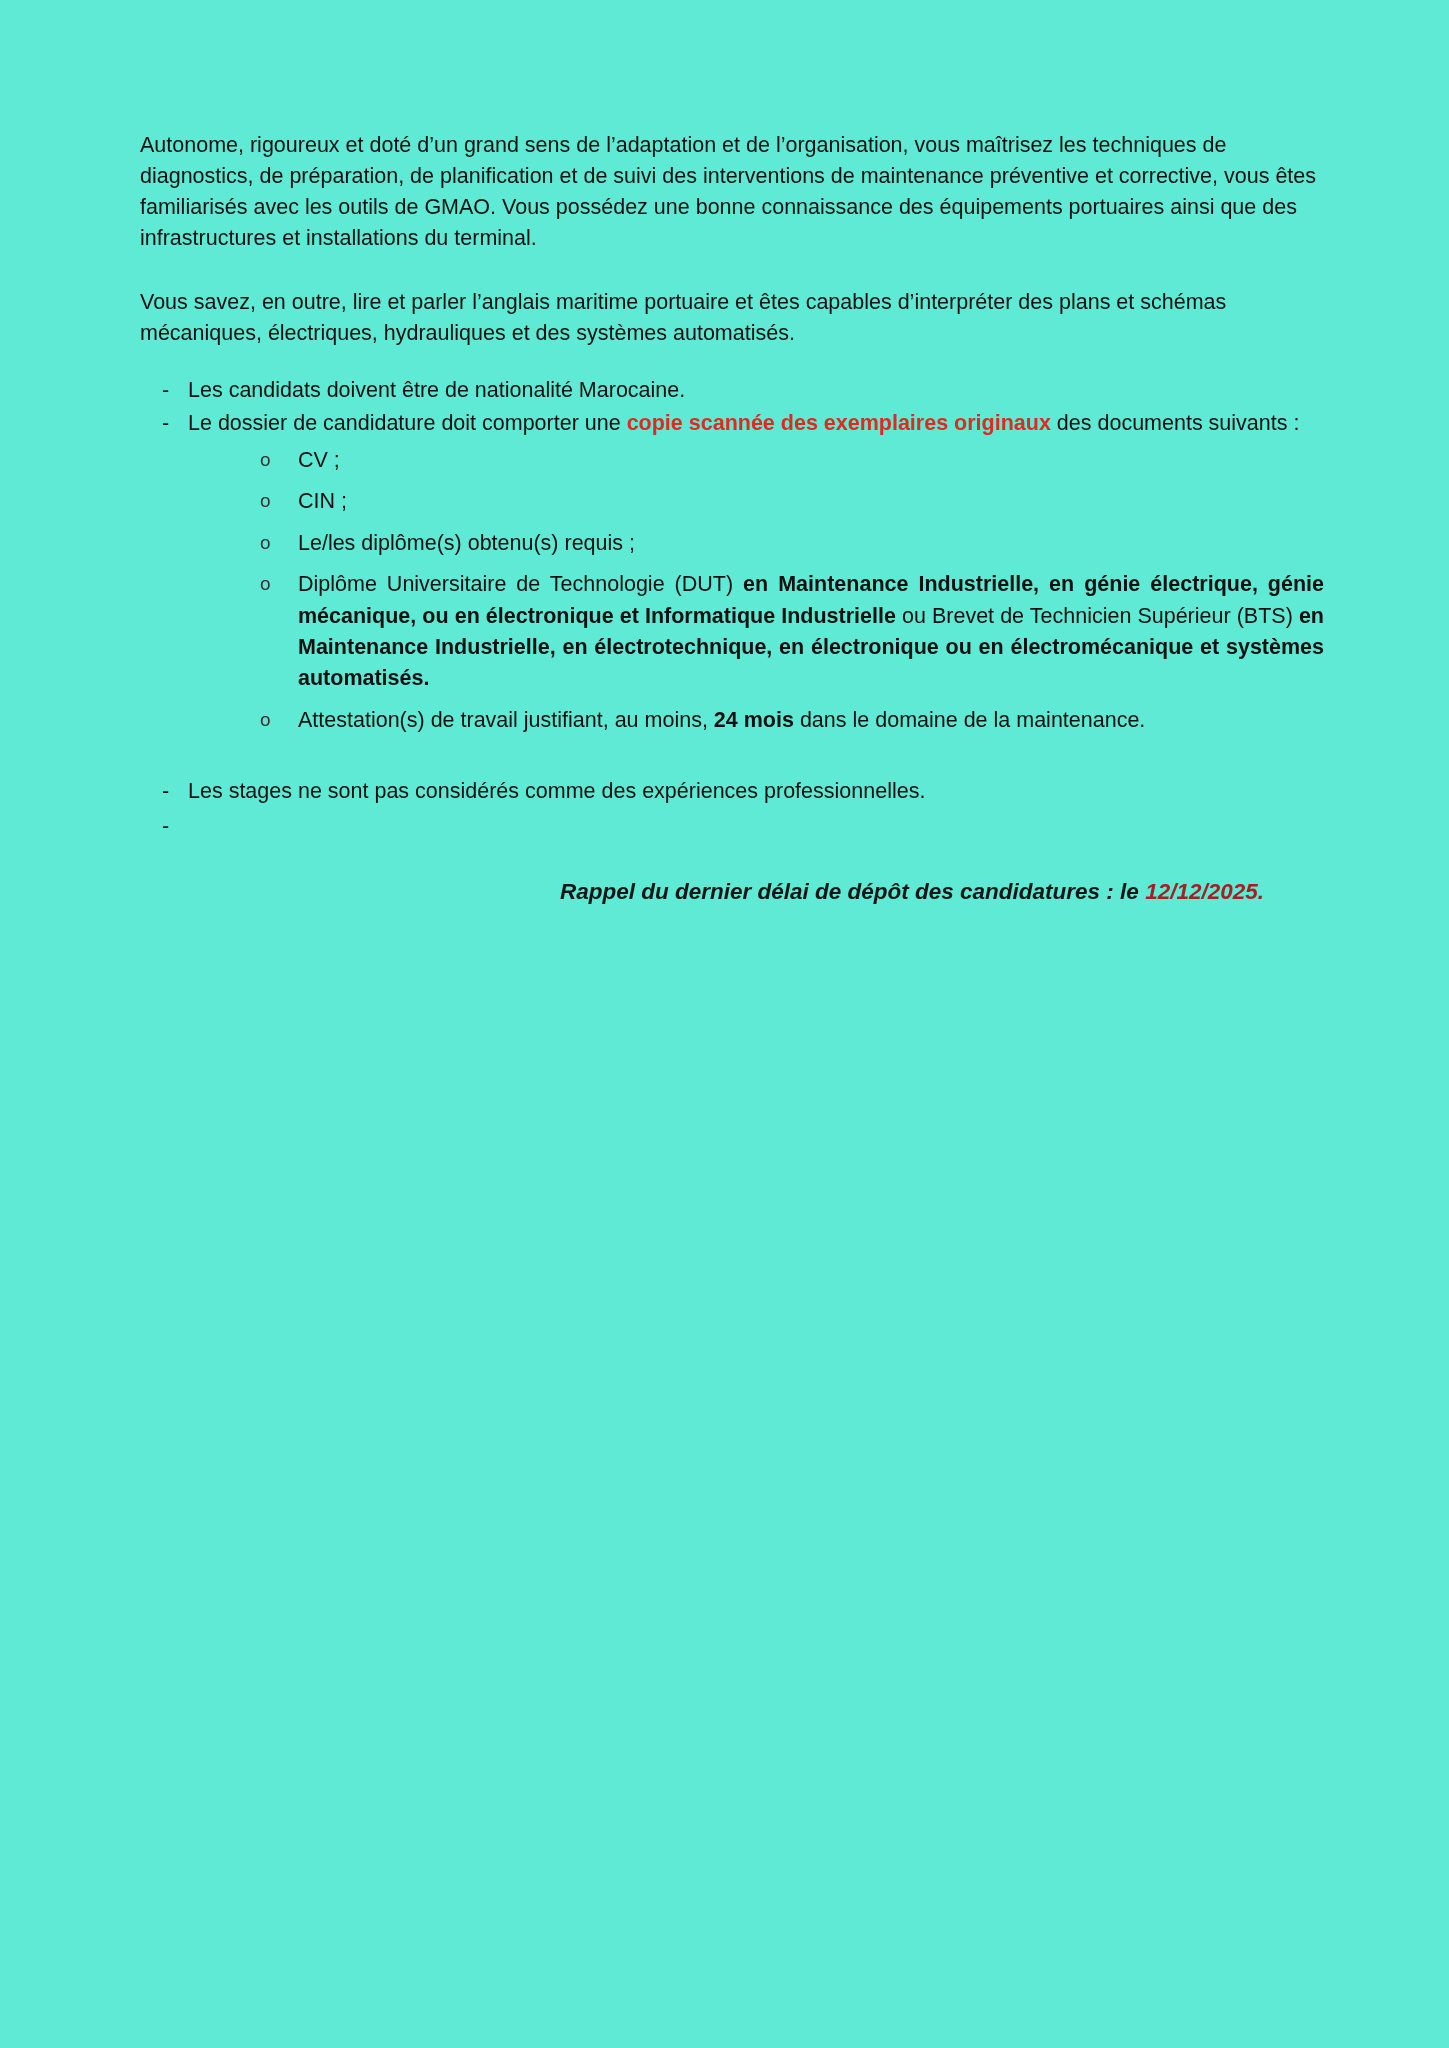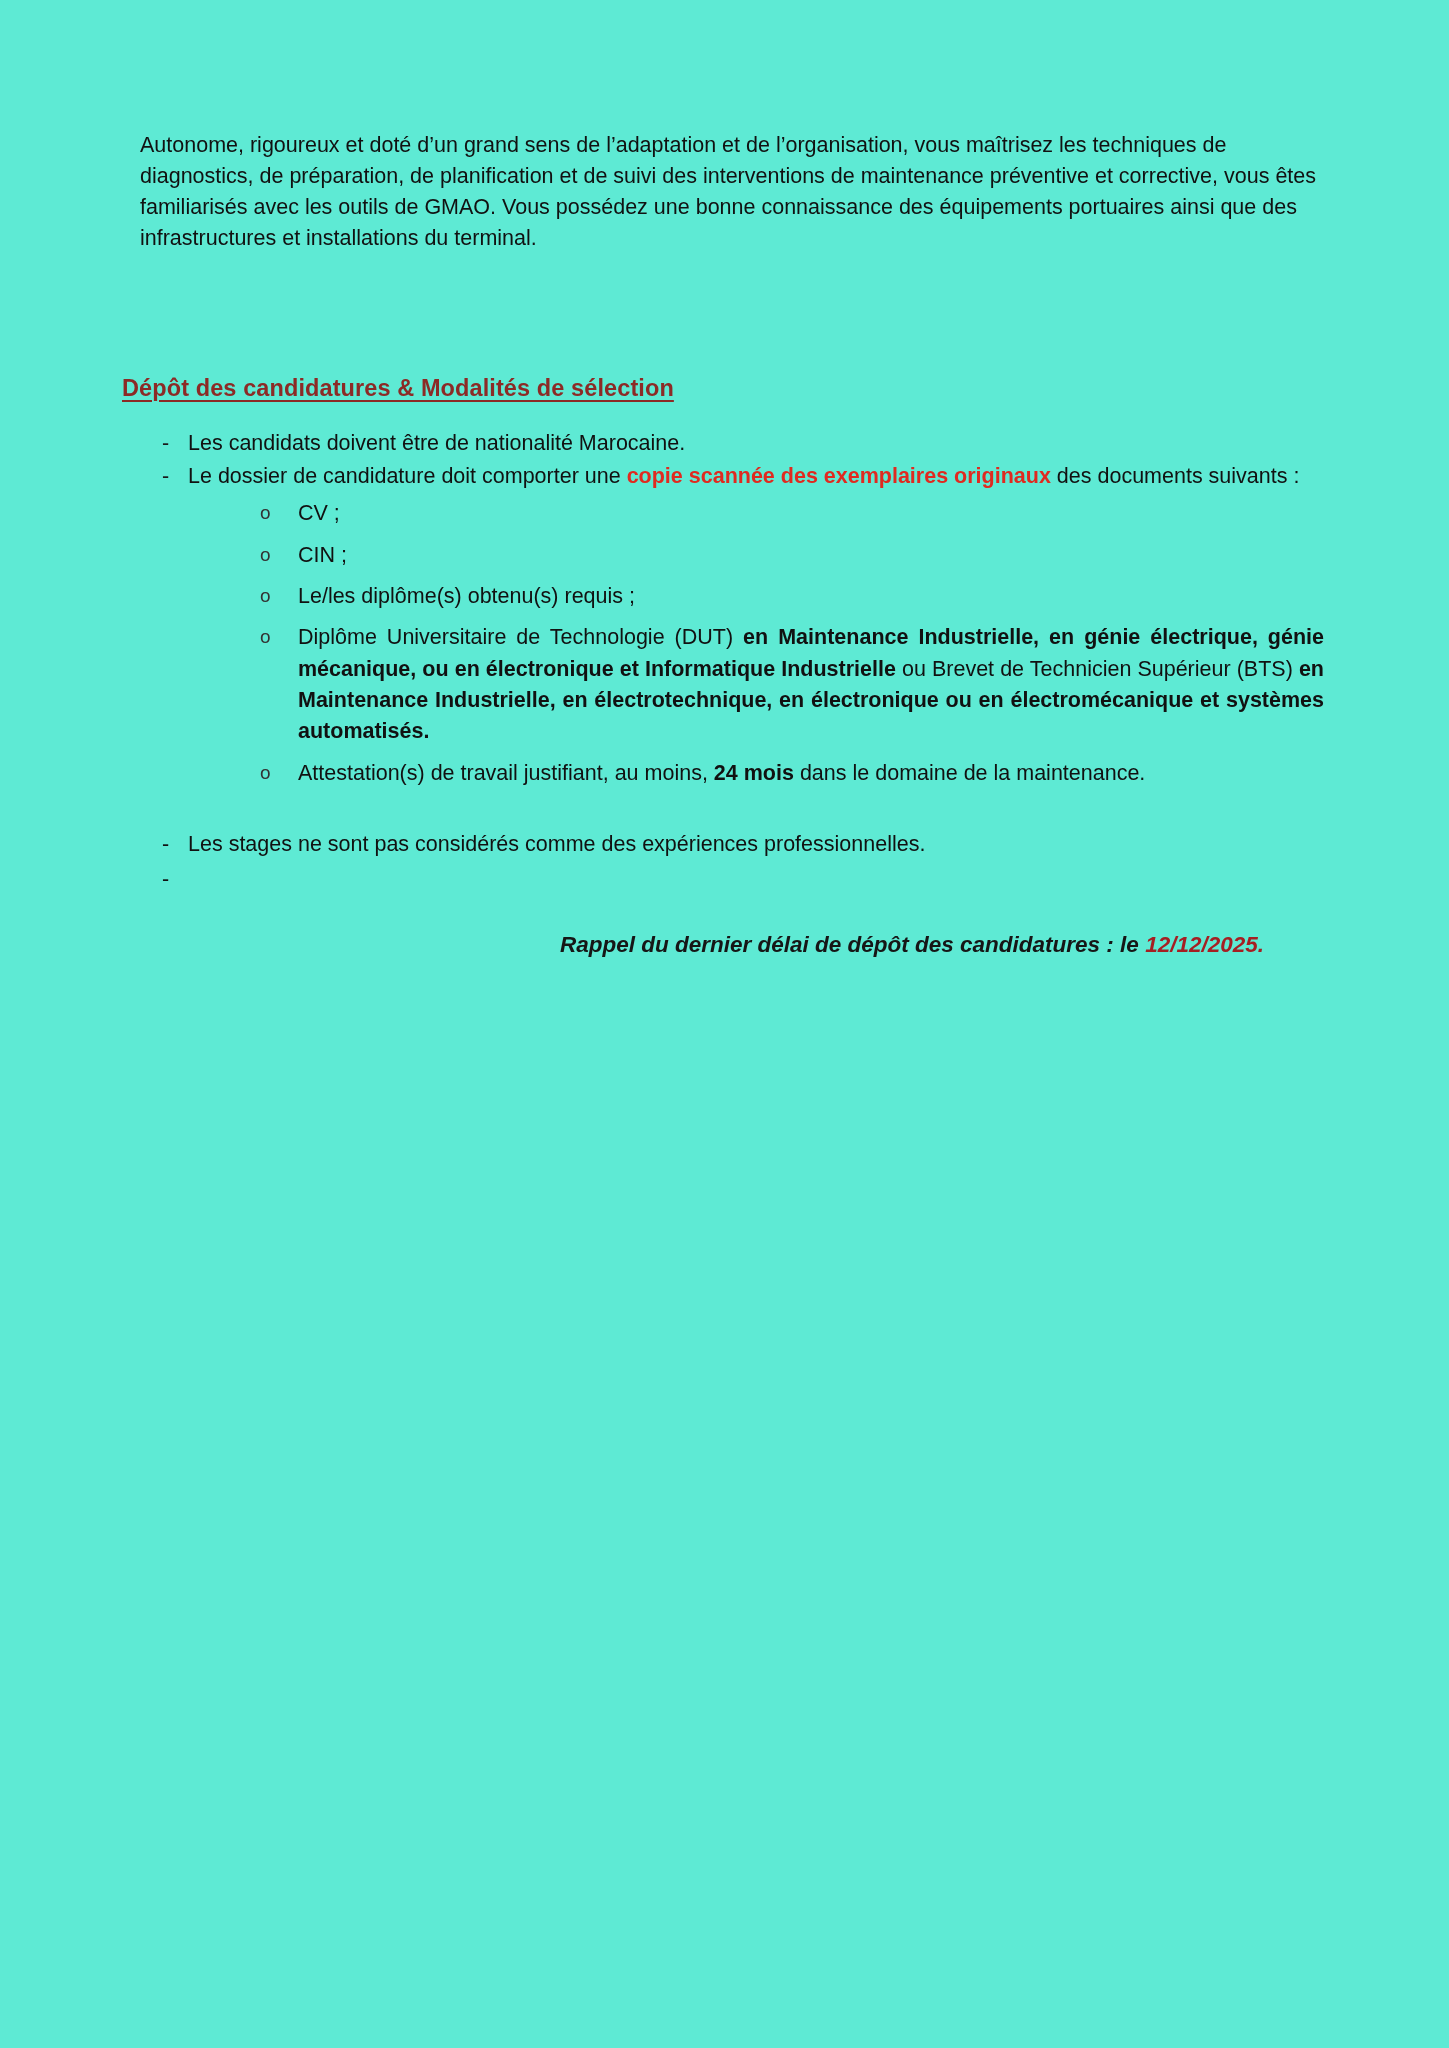--- a/index.html
+++ b/index.html
@@ -145,22 +145,22 @@
 </style>
 </head>
 <body>
 
 <div class="page">
 
   <p class="para">Autonome, rigoureux et doté d’un grand sens de l’adaptation et de l’organisation, vous maîtrisez les techniques de diagnostics, de préparation, de planification et de suivi des interventions de maintenance préventive et corrective, vous êtes familiarisés avec les outils de GMAO. Vous possédez une bonne connaissance des équipements portuaires ainsi que des infrastructures et installations du terminal.</p>
 
   <div class="para-gap"></div>
 
-
-  <h2 class="section-heading">Dépôt des candidatures &amp; Modalités de sélection</h2>
+  <p class="para">Vous savez, en outre, lire et parler l’anglais maritime portuaire et êtes capables d’interpréter des plans et schémas mécaniques, électriques, hydrauliques et des systèmes automatisés.</p>
+
 
   <ul class="lvl1">
     <li>
       <span class="dash">-</span>
       <span>Les candidats doivent être de nationalité Marocaine.</span>
     </li>
     <li class="justify">
       <span class="dash">-</span>
       <span>Le dossier de candidature doit comporter une </span><span class="red-strong">copie scannée des exemplaires originaux </span><span>des documents suivants :</span>
 

